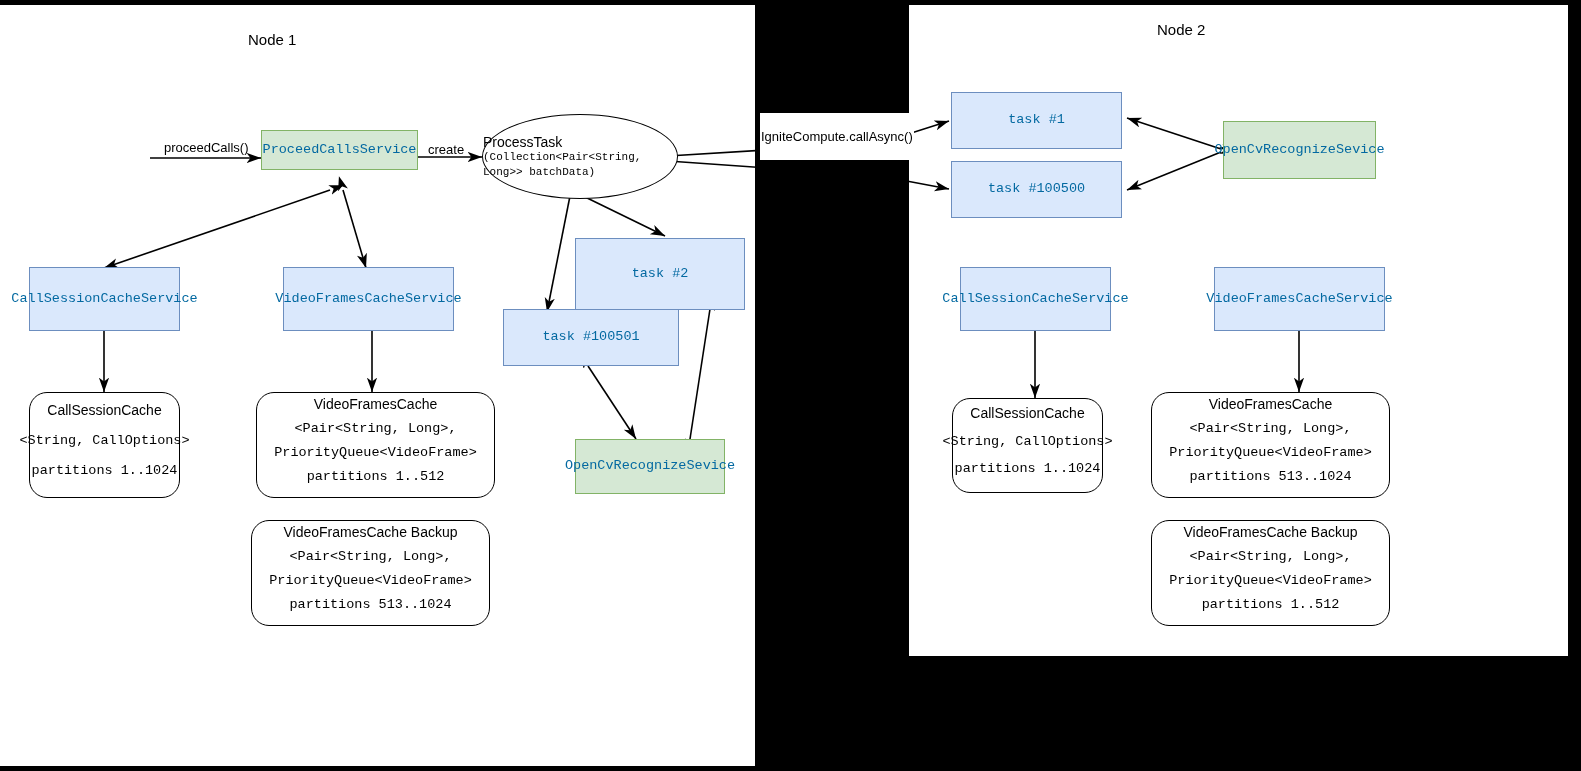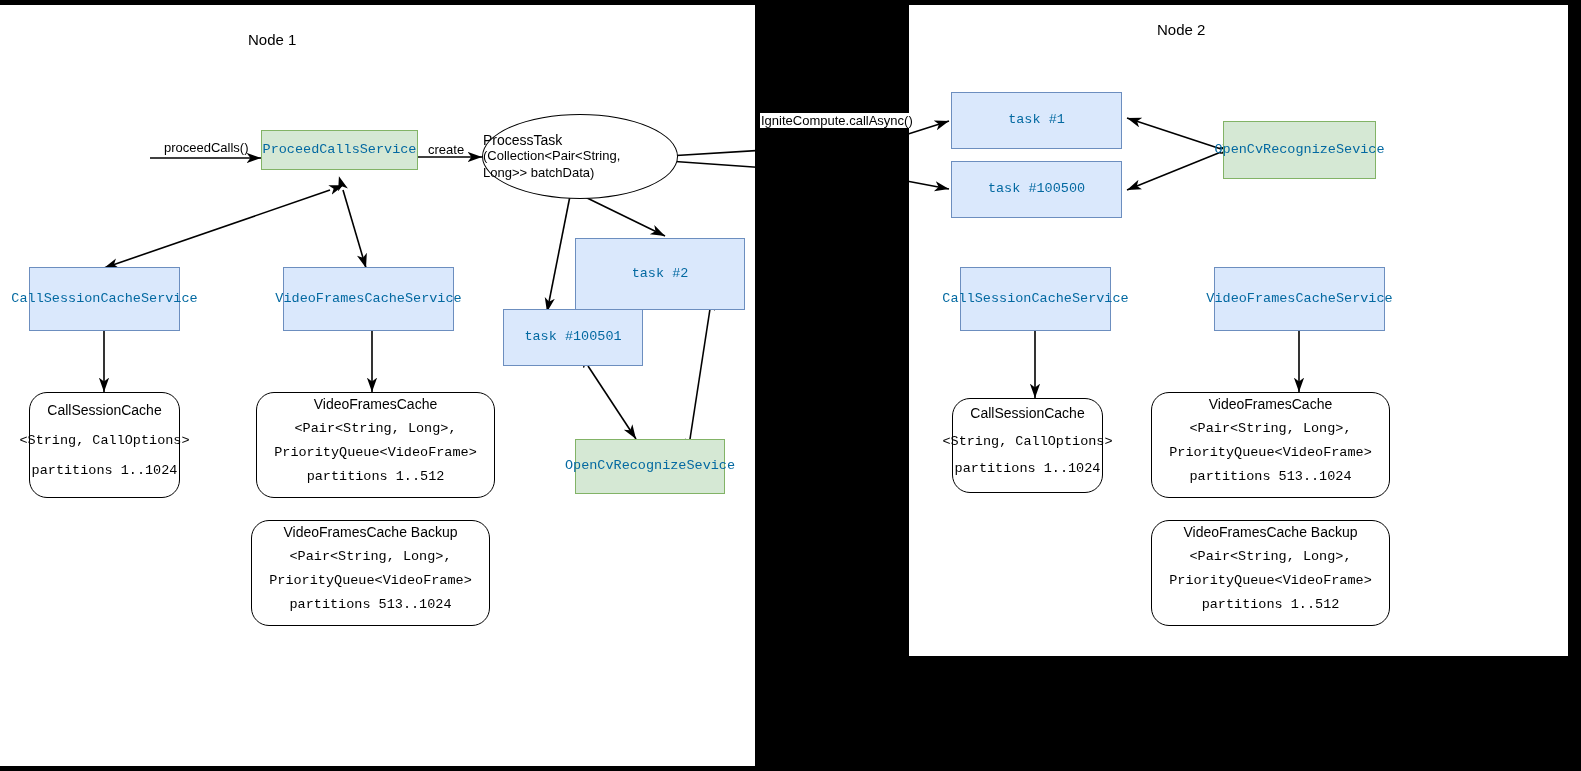--- a/index.html
+++ b/index.html
@@ -98,39 +98,39 @@
     background: #ffffff;
     display: flex;
     flex-direction: column;
     align-items: flex-start;
     justify-content: center;
     text-align: center;
     color: #000000;
   }
   .ellipse .el-title { font-size: 14px; font-family: "Liberation Sans", sans-serif; }
   .ellipse .el-sig {
-    font-family: Liberation Sans, sans-serif;
-    font-size: 13px;
+    font-family: Liberation Mono, monospace;
+    font-size: 11px;
     line-height: 1.3;
   }
 
   
   .edge-label {
     position: absolute;
     font-size: 13px;
     color: #000000;
     white-space: nowrap;
     font-family: "Liberation Sans", sans-serif;
   }
   #lbl-proceedcalls { left: 164px; top: 140px; }
   #lbl-create      { left: 428px; top: 142px; }
   #lbl-callasync   {
     left: 760px; top: 113px;
     background: #ffffff;
-    padding: 0 1px;
+    padding: 16px 1px;
   }
 </style>
 </head>
 <body>
 
 <div id="canvas">
 
   <div class="panel" id="panel-node1"></div>
   <div class="panel" id="panel-node2"></div>
 
@@ -198,21 +198,21 @@
   </div>
 
   <div class="box blue mono" id="n1-videoframes-service" style="left:283px; top:267px; width:171px; height:64px;">
     <span>VideoFramesCacheService</span>
   </div>
 
   <div class="box blue mono" id="n1-task2" style="left:575px; top:238px; width:170px; height:72px;">
     <span>task #2</span>
   </div>
 
-  <div class="box blue mono" id="n1-task100501" style="left:503px; top:309px; width:140px; height:57px;">
+  <div class="box blue mono" id="n1-task100501" style="left:503px; top:309px; width:176px; height:57px;">
     <span>task #100501</span>
   </div>
 
   <div class="box green mono" id="n1-opencv" style="left:575px; top:439px; width:150px; height:55px;">
     <span>OpenCvRecognizeSevice</span>
   </div>
 
   <div class="cache" id="n1-callsession-cache" style="left:29px; top:392px; width:151px; height:106px;">
     <span class="cache-title">CallSessionCache</span>
     <span class="cache-line">&lt;String, CallOptions&gt;</span>

